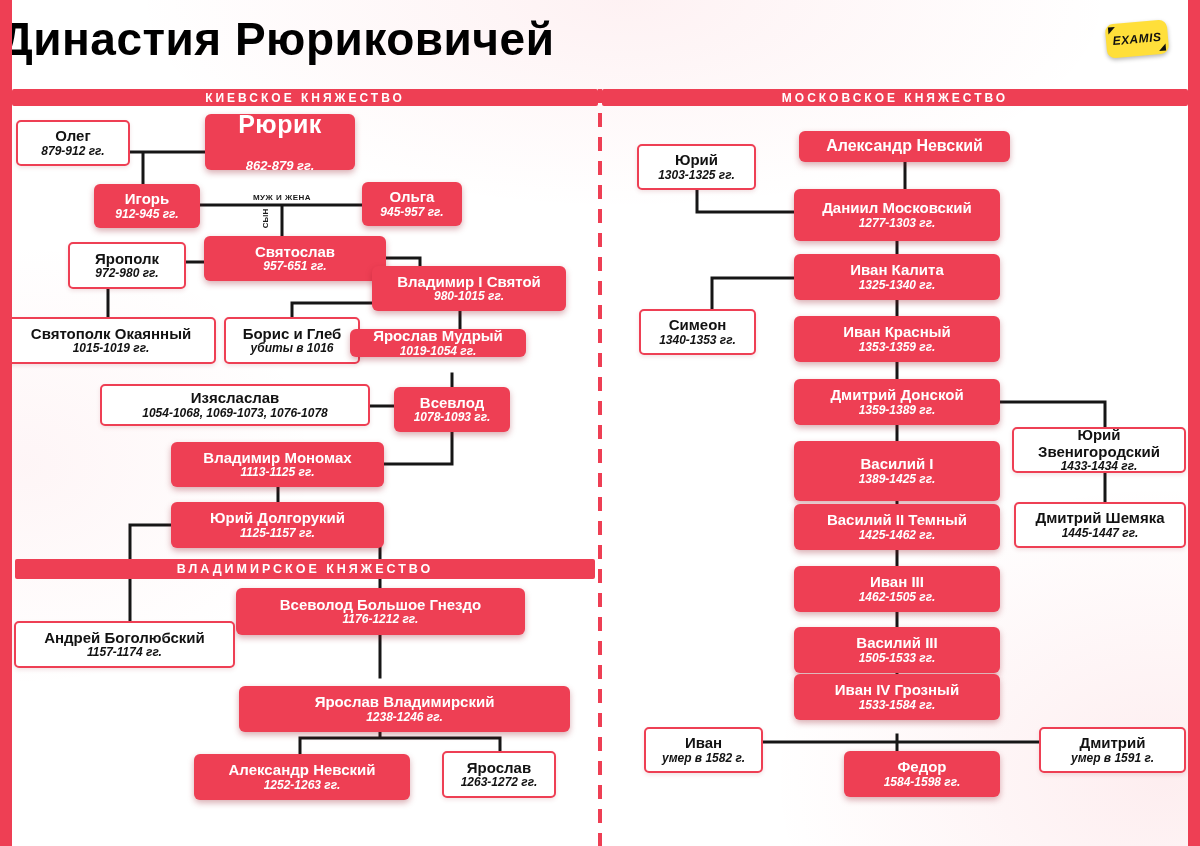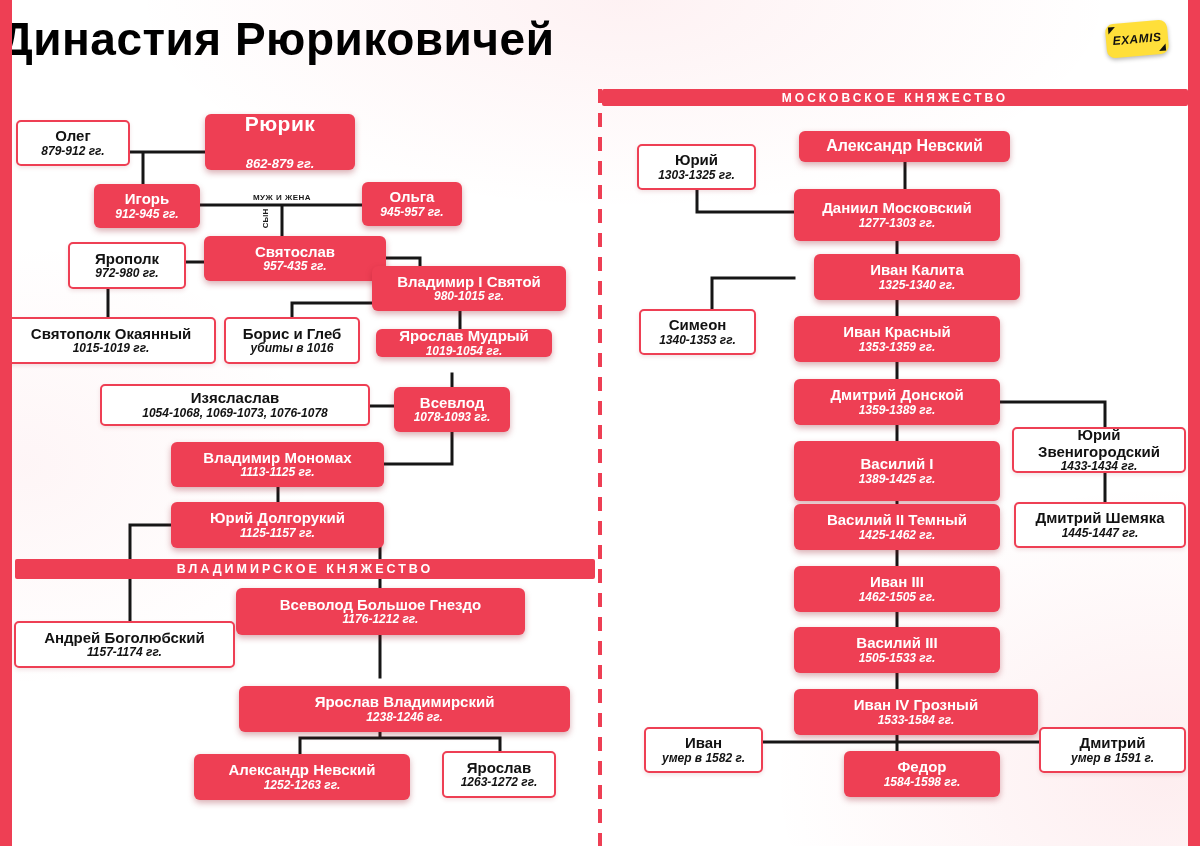--- a/index.html
+++ b/index.html
@@ -73,21 +73,21 @@
     background:var(--accent);color:#fff;
     box-shadow:0 3px 6px rgba(150,25,40,.35);
   }
   .node.white{
     background:#fff;color:#121212;border:2px solid var(--accent);border-radius:5px;
     box-shadow:0 2px 4px rgba(150,25,40,.12);
   }
   .node .nm{font-size:15px;font-weight:700;}
   .node.white .nm{font-weight:600;font-size:15px;}
   .node .dt{font-size:12px;font-weight:700;font-style:italic;}
-  .node .nm.big{font-size:21px;letter-spacing:.5px;}
+  .node .nm.big{font-size:25px;letter-spacing:.5px;}
   .node .dt.big{font-size:13px;margin-top:20px;}
   .node.oneline .nm{font-size:16px;}
 
   .edge-label{
     position:absolute;z-index:2;color:#1a1a1a;font-weight:700;
   }
   .lbl-spouse{left:226px;top:193px;width:112px;text-align:center;font-size:8px;letter-spacing:.5px;}
   .lbl-son{left:256px;top:214px;font-size:8px;transform:rotate(-90deg);transform-origin:center;}
 </style>
 </head>
@@ -129,20 +129,21 @@
   </svg>
 
   <div class="divider"></div>
 
   <div class="edge-stripe edge-left"></div>
   <div class="edge-stripe edge-right"></div>
 
   <div class="page-title">Династия Рюриковичей</div>
   <div class="logo-badge">EXAMIS</div>
 
+  <div class="section-bar bar-kiev">КИЕВСКОЕ КНЯЖЕСТВО</div>
   <div class="section-bar bar-moscow">МОСКОВСКОЕ КНЯЖЕСТВО</div>
   <div class="section-bar bar-vladimir">ВЛАДИМИРСКОЕ КНЯЖЕСТВО</div>
 
   <div class="edge-label lbl-spouse">МУЖ И ЖЕНА</div>
   <div class="edge-label lbl-son">СЫН</div>
 
   <div class="node white" style="left:16px;top:120px;width:114px;height:46px">
     <div class="nm">Олег</div>
     <div class="dt">879-912 гг.</div>
   </div>
@@ -157,21 +158,21 @@
     <div class="dt">912-945 гг.</div>
   </div>
 
   <div class="node red" style="left:362px;top:182px;width:100px;height:44px">
     <div class="nm">Ольга</div>
     <div class="dt">945-957 гг.</div>
   </div>
 
   <div class="node red" style="left:204px;top:236px;width:182px;height:45px">
     <div class="nm">Святослав</div>
-    <div class="dt">957-435 гг.</div>
+    <div class="dt">957-651 гг.</div>
   </div>
 
   <div class="node white" style="left:68px;top:242px;width:118px;height:47px">
     <div class="nm">Ярополк</div>
     <div class="dt">972-980 гг.</div>
   </div>
 
   <div class="node red" style="left:372px;top:266px;width:194px;height:45px">
     <div class="nm">Владимир I Святой</div>
     <div class="dt">980-1015 гг.</div>
@@ -180,21 +181,21 @@
   <div class="node white" style="left:6px;top:317px;width:210px;height:47px">
     <div class="nm">Святополк Окаянный</div>
     <div class="dt">1015-1019 гг.</div>
   </div>
 
   <div class="node white" style="left:224px;top:317px;width:136px;height:47px">
     <div class="nm">Борис и Глеб</div>
     <div class="dt">убиты в 1016</div>
   </div>
 
-  <div class="node red" style="left:376px;top:329px;width:176px;height:28px">
+  <div class="node red" style="left:350px;top:329px;width:176px;height:28px">
     <div class="nm">Ярослав Мудрый</div>
     <div class="dt">1019-1054 гг.</div>
   </div>
 
   <div class="node white" style="left:100px;top:384px;width:270px;height:42px">
     <div class="nm">Изясласлав</div>
     <div class="dt">1054-1068,  1069-1073,  1076-1078</div>
   </div>
 
   <div class="node red" style="left:394px;top:387px;width:116px;height:45px">
@@ -244,21 +245,21 @@
   <div class="node white" style="left:637px;top:144px;width:119px;height:46px">
     <div class="nm">Юрий</div>
     <div class="dt">1303-1325 гг.</div>
   </div>
 
   <div class="node red" style="left:794px;top:189px;width:206px;height:52px">
     <div class="nm">Даниил Московский</div>
     <div class="dt">1277-1303 гг.</div>
   </div>
 
-  <div class="node red" style="left:814px;top:254px;width:206px;height:46px">
+  <div class="node red" style="left:794px;top:254px;width:206px;height:46px">
     <div class="nm">Иван Калита</div>
     <div class="dt">1325-1340 гг.</div>
   </div>
 
   <div class="node white" style="left:639px;top:309px;width:117px;height:46px">
     <div class="nm">Симеон</div>
     <div class="dt">1340-1353 гг.</div>
   </div>
 
   <div class="node red" style="left:794px;top:316px;width:206px;height:46px">
@@ -294,21 +295,21 @@
   <div class="node red" style="left:794px;top:566px;width:206px;height:46px">
     <div class="nm">Иван III</div>
     <div class="dt">1462-1505 гг.</div>
   </div>
 
   <div class="node red" style="left:794px;top:627px;width:206px;height:46px">
     <div class="nm">Василий III</div>
     <div class="dt">1505-1533 гг.</div>
   </div>
 
-  <div class="node red" style="left:794px;top:689px;width:244px;height:46px">
+  <div class="node red" style="left:794px;top:674px;width:206px;height:46px">
     <div class="nm">Иван IV Грозный</div>
     <div class="dt">1533-1584 гг.</div>
   </div>
 
   <div class="node white" style="left:644px;top:727px;width:119px;height:46px">
     <div class="nm">Иван</div>
     <div class="dt">умер в 1582 г.</div>
   </div>
 
   <div class="node red" style="left:844px;top:751px;width:156px;height:46px">

